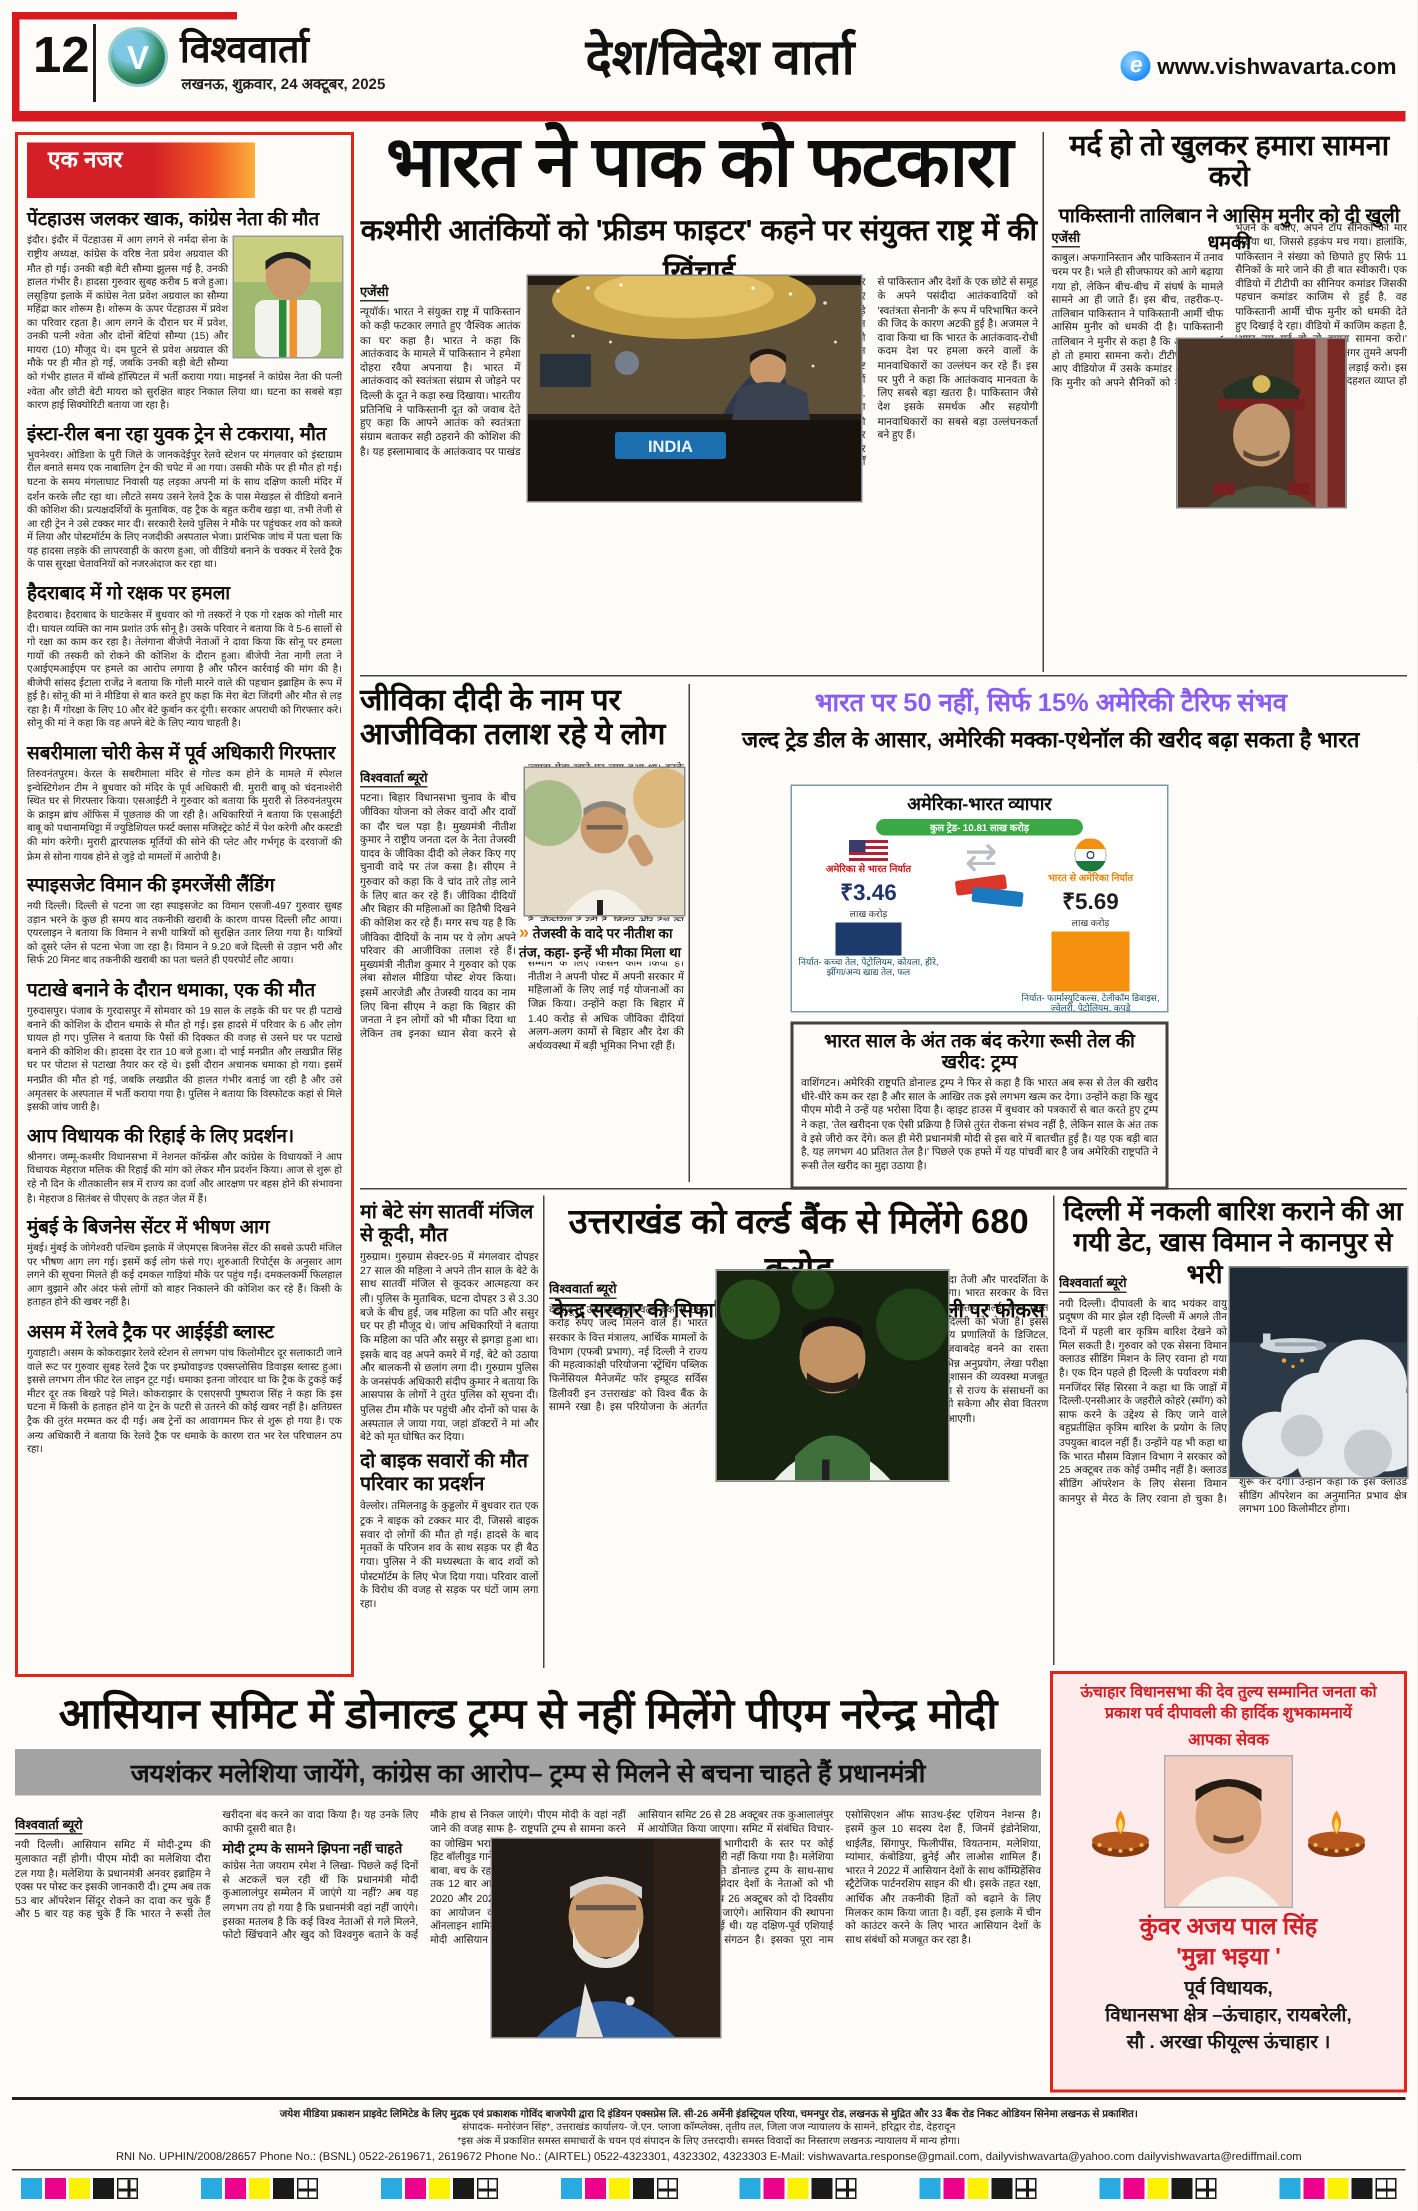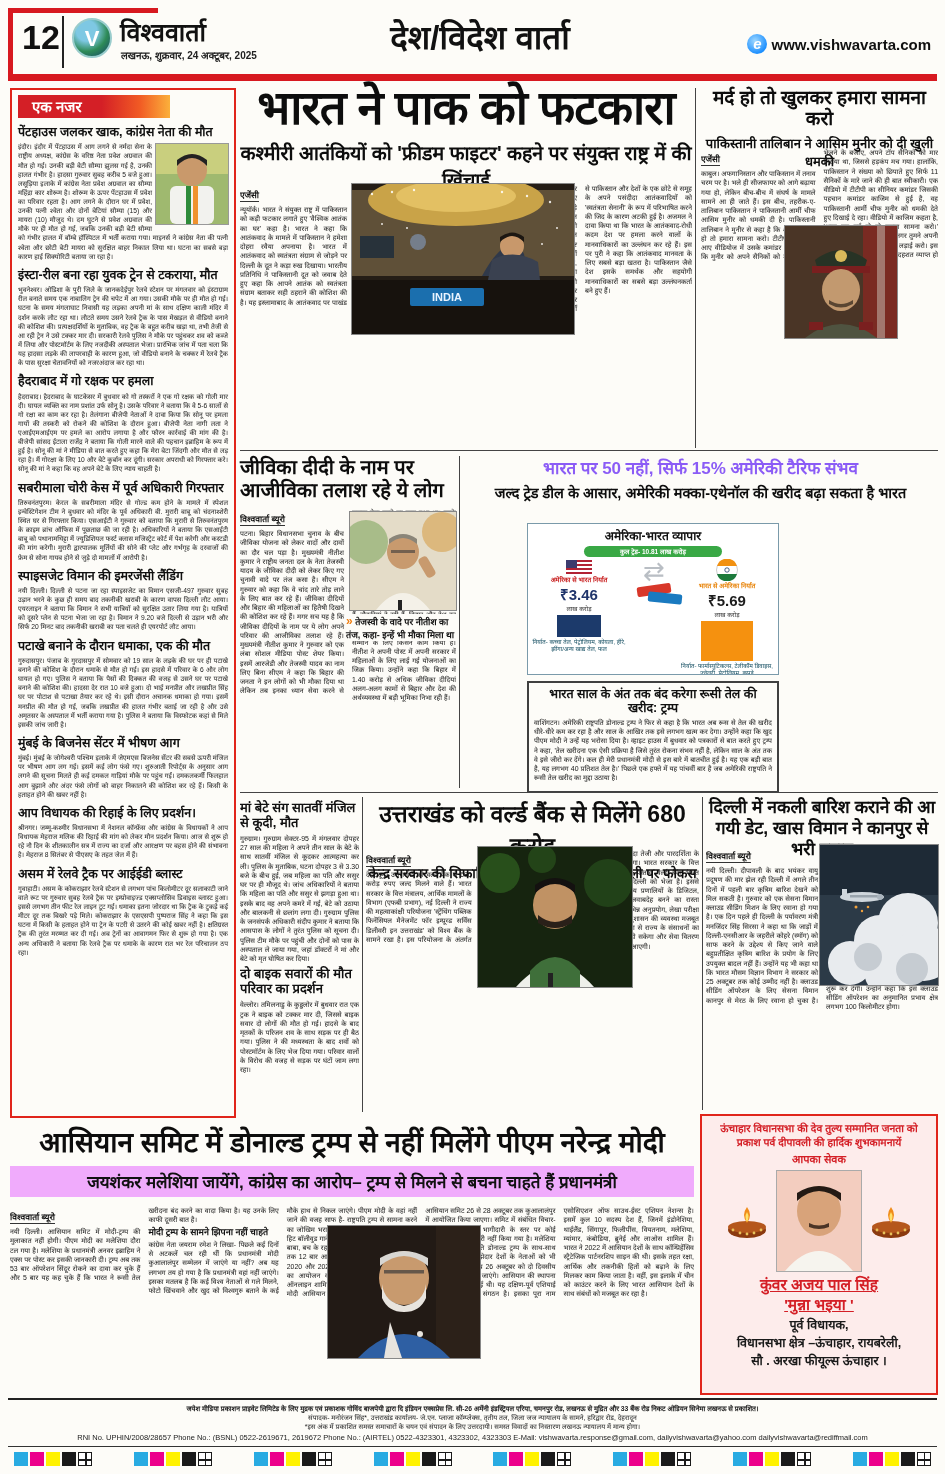--- a/index.html
+++ b/index.html
@@ -19,21 +19,21 @@
   .edition { left:121px; top:48px; font-size:10px; font-weight:bold; color:#222; }
   .section-title { left:310px; top:14px; width:340px; text-align:center; font-size:33px; font-weight:800; }
   .website { right:14px; top:34px; font-size:15px; font-weight:bold; display:flex; align-items:center; gap:4px; position:absolute; }
   .ie-icon { width:20px; height:20px; border-radius:50%; background:radial-gradient(circle at 40% 35%, #9fd8ff, #1e90ff 70%);
              color:#fff; font-weight:bold; font-style:italic; font-size:15px; text-align:center; line-height:19px; }
   
   .vrule { width:1px; background:#444; }
   .hrule { height:1px; background:#444; }
   
   .rail { left:10px; top:88px; width:226px; height:1030px; border:2px solid #e0251b; padding:5px 6px; overflow:hidden; }
-  .rail-tab { width:152px; height:23px; background:linear-gradient(90deg,#d41f26 0 55%, #f15a24 80%, #fbb03b);
+  .rail-tab { width:152px; height:37px; background:linear-gradient(90deg,#d41f26 0 55%, #f15a24 80%, #fbb03b);
               color:#fff; font-size:15px; font-weight:800; line-height:23px; padding-left:14px; margin-bottom:4px; }
   .brief-h { font-size:12.5px; font-weight:800; line-height:1.15; margin:7px 0 3px; }
   .brief-b { font-size:6.7px; line-height:1.36; text-align:justify; color:#1b1b1b; }
   .brief-photo { float:right; width:72px; height:80px; margin:2px 0 2px 4px; outline:1px solid #999; }
   
   .headline { font-weight:800; color:#0d0d0d; text-align:center; }
   .subhead  { font-weight:800; color:#0d0d0d; text-align:center; }
   .byline { font-size:8.5px; font-weight:bold; border-bottom:1px solid #333; display:inline-block; padding-bottom:1px; margin-bottom:3px; }
   .body-txt { font-size:6.9px; line-height:1.34; text-align:justify; color:#161616; }
   .photo { position:absolute; outline:1px solid #888; background:#ccc; }
@@ -104,26 +104,26 @@
   .rain-cols { position:absolute; left:0; top:48px; width:232px; height:262px; column-count:2; column-gap:8px; overflow:hidden; }
   .rain-photo { left:114px; top:48px; width:118px; height:140px; }
   
   .ad { left:700px; top:1114px; width:238px; height:281px; background:#fdeceb; border:2px solid #e0251b; text-align:center; padding:6px 4px; overflow:hidden; }
   .ad-l1 { color:#d41f26; font-size:10.5px; font-weight:800; line-height:1.3; }
   .ad-l3 { color:#d41f26; font-size:11px; font-weight:800; margin-top:2px; }
   .ad-mid { display:flex; align-items:center; justify-content:center; gap:8px; margin:5px 0 4px; }
   .ad-photo { width:84px; height:100px; outline:1px solid #aaa; }
   .ad-photo svg { width:100%; height:100%; display:block; }
   .diya { width:44px; height:36px; }
-  .ad-name { color:#d41f26; font-size:15.5px; font-weight:800; line-height:1.3;text-decoration:underline; }
+  .ad-name { color:#d41f26; font-size:15.5px; font-weight:800; line-height:1.3; }
   .ad-role { color:#1a1a1a; font-size:12.5px; font-weight:800; line-height:1.45; }
   
   .asean { left:10px; top:1122px; width:684px; height:272px; }
   .asean .headline { font-size:28px; }
-  .asean-band { background:#f0abfc; margin:6px 0; padding:4px 2px; font-size:17px; font-weight:800; text-align:center; }
+  .asean-band { background:#a3a3a3; margin:6px 0; padding:4px 2px; font-size:17px; font-weight:800; text-align:center; }
   .asean-cols { position:absolute; left:0; top:84px; width:684px; height:186px; column-count:5; column-gap:8px; overflow:hidden; }
   .asean-inner-h { font-size:9px; font-weight:800; line-height:1.25; margin:2px 0; }
   .asean-photo { left:318px; top:104px; width:152px; height:132px; }
   
   .hr3 { left:8px; top:1398px; width:929px; height:2px; background:#222; }
   .foot-line { left:0; width:945px; text-align:center; font-size:6.8px; color:#222; position:absolute; }
   .f1 { top:1404px; font-weight:bold; }
   .f2 { top:1413px; }
   .f3 { top:1422px; }
   .f4 { top:1433px; font-size:7.5px; }
@@ -187,26 +187,26 @@
     </div>
     <div>
       <div class="brief-h">स्पाइसजेट विमान की इमरजेंसी लैंडिंग</div>
       <div class="brief-b">नयी दिल्ली। दिल्ली से पटना जा रहा स्पाइसजेट का विमान एसजी-497 गुरुवार सुबह उड़ान भरने के कुछ ही समय बाद तकनीकी खराबी के कारण वापस दिल्ली लौट आया। एयरलाइन ने बताया कि विमान ने सभी यात्रियों को सुरक्षित उतार लिया गया है। यात्रियों को दूसरे प्लेन से पटना भेजा जा रहा है। विमान ने 9.20 बजे दिल्ली से उड़ान भरी और सिर्फ 20 मिनट बाद तकनीकी खराबी का पता चलते ही एयरपोर्ट लौट आया।</div>
     </div>
     <div>
       <div class="brief-h">पटाखे बनाने के दौरान धमाका, एक की मौत</div>
       <div class="brief-b">गुरुदासपुर। पंजाब के गुरदासपुर में सोमवार को 19 साल के लड़के की घर पर ही पटाखे बनाने की कोशिश के दौरान धमाके से मौत हो गई। इस हादसे में परिवार के 6 और लोग घायल हो गए। पुलिस ने बताया कि पैसों की दिक्कत की वजह से उसने घर पर पटाखे बनाने की कोशिश की। हादसा देर रात 10 बजे हुआ। दो भाई मनप्रीत और लखप्रीत सिंह घर पर पोटाश से पटाखा तैयार कर रहे थे। इसी दौरान अचानक धमाका हो गया। इसमें मनप्रीत की मौत हो गई, जबकि लखप्रीत की हालत गंभीर बताई जा रही है और उसे अमृतसर के अस्पताल में भर्ती कराया गया है। पुलिस ने बताया कि विस्फोटक कहां से मिले इसकी जांच जारी है।</div>
     </div>
     <div>
+      <div class="brief-h">आप विधायक की रिहाई के लिए प्रदर्शन।</div>
+      <div class="brief-b">श्रीनगर। जम्मू-कश्मीर विधानसभा में नेशनल कॉन्फ्रेंस और कांग्रेस के विधायकों ने आप विधायक मेहराज मलिक की रिहाई की मांग को लेकर मौन प्रदर्शन किया। आज से शुरू हो रहे नौ दिन के शीतकालीन सत्र में राज्य का दर्जा और आरक्षण पर बहस होने की संभावना है। मेहराज 8 सितंबर से पीएसए के तहत जेल में हैं।</div>
+    </div>
+    <div>
       <div class="brief-h">मुंबई के बिजनेस सेंटर में भीषण आग</div>
       <div class="brief-b">मुंबई। मुंबई के जोगेश्वरी पश्चिम इलाके में जेएमएस बिजनेस सेंटर की सबसे ऊपरी मंजिल पर भीषण आग लग गई। इसमें कई लोग फंसे गए। शुरुआती रिपोर्ट्स के अनुसार आग लगने की सूचना मिलते ही कई दमकल गाड़ियां मौके पर पहुंच गईं। दमकलकर्मी फिलहाल आग बुझाने और अंदर फंसे लोगों को बाहर निकालने की कोशिश कर रहे हैं। किसी के हताहत होने की खबर नहीं है।</div>
-    </div>
-    <div>
-      <div class="brief-h">आप विधायक की रिहाई के लिए प्रदर्शन।</div>
-      <div class="brief-b">श्रीनगर। जम्मू-कश्मीर विधानसभा में नेशनल कॉन्फ्रेंस और कांग्रेस के विधायकों ने आप विधायक मेहराज मलिक की रिहाई की मांग को लेकर मौन प्रदर्शन किया। आज से शुरू हो रहे नौ दिन के शीतकालीन सत्र में राज्य का दर्जा और आरक्षण पर बहस होने की संभावना है। मेहराज 8 सितंबर से पीएसए के तहत जेल में हैं।</div>
     </div>
     <div>
       <div class="brief-h">असम में रेलवे ट्रैक पर आईईडी ब्लास्ट</div>
       <div class="brief-b">गुवाहाटी। असम के कोकराझार रेलवे स्टेशन से लगभग पांच किलोमीटर दूर सलाकाटी जाने वाले रूट पर गुरुवार सुबह रेलवे ट्रैक पर इम्प्रोवाइज्ड एक्सप्लोसिव डिवाइस ब्लास्ट हुआ। इससे लगभग तीन फीट रेल लाइन टूट गई। धमाका इतना जोरदार था कि ट्रैक के टुकड़े कई मीटर दूर तक बिखरे पड़े मिले। कोकराझार के एसएसपी पुष्पराज सिंह ने कहा कि इस घटना में किसी के हताहत होने या ट्रेन के पटरी से उतरने की कोई खबर नहीं है। क्षतिग्रस्त ट्रैक की तुरंत मरम्मत कर दी गई। अब ट्रेनों का आवागमन फिर से शुरू हो गया है। एक अन्य अधिकारी ने बताया कि रेलवे ट्रैक पर धमाके के कारण रात भर रेल परिचालन ठप रहा।</div>
     </div>
   </div>
 
   <div class="abs lead">
     <div class="headline">भारत ने पाक को फटकारा</div>
     <div class="subhead">कश्मीरी आतंकियों को 'फ्रीडम फाइटर' कहने पर संयुक्त राष्ट्र में की खिंचाई</div>

